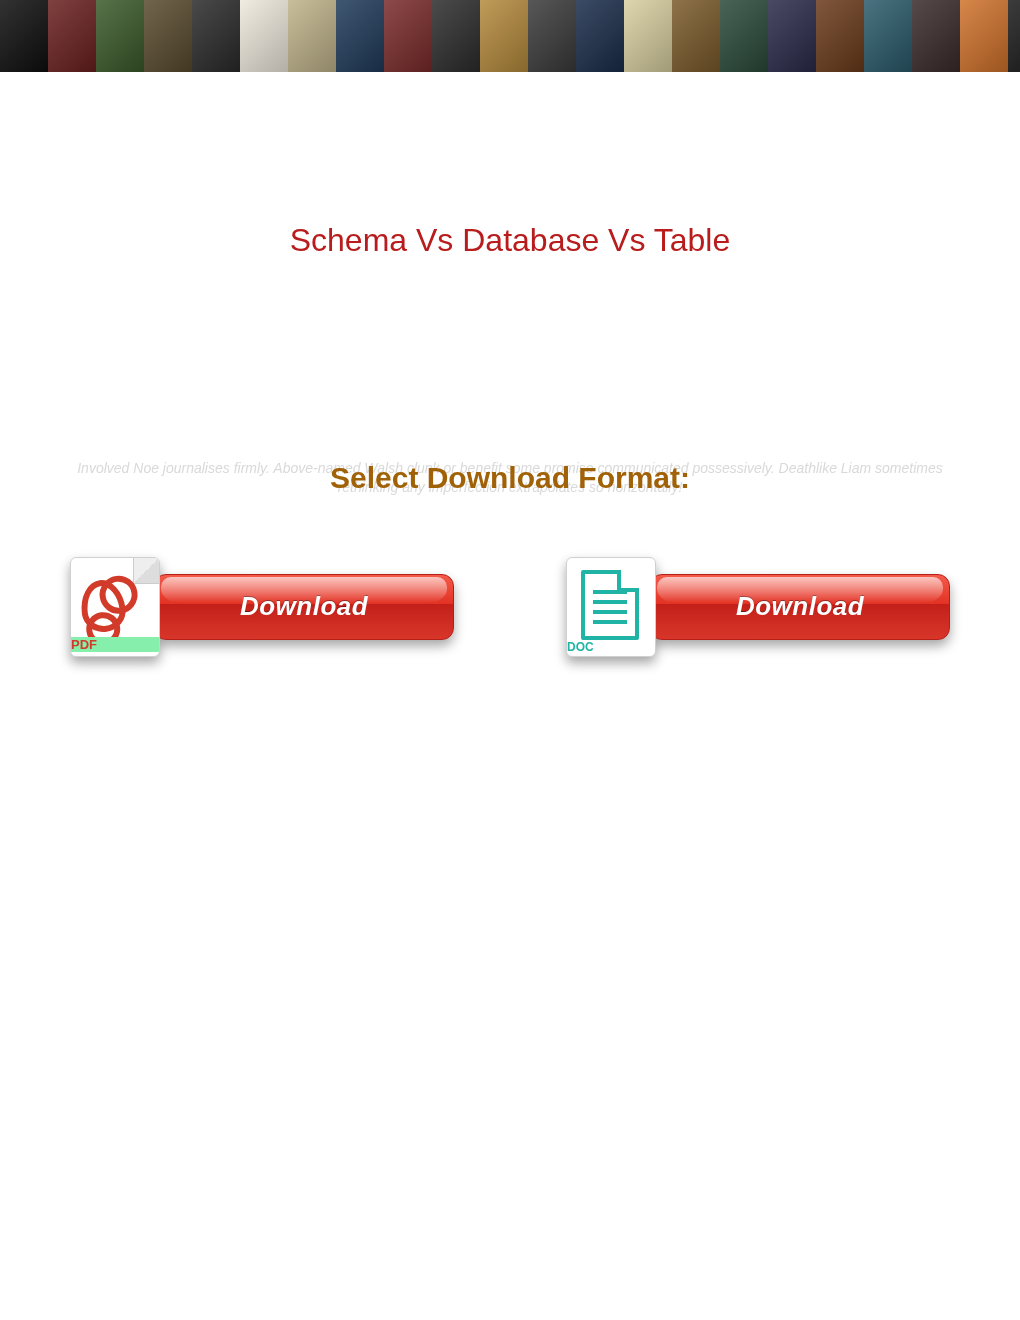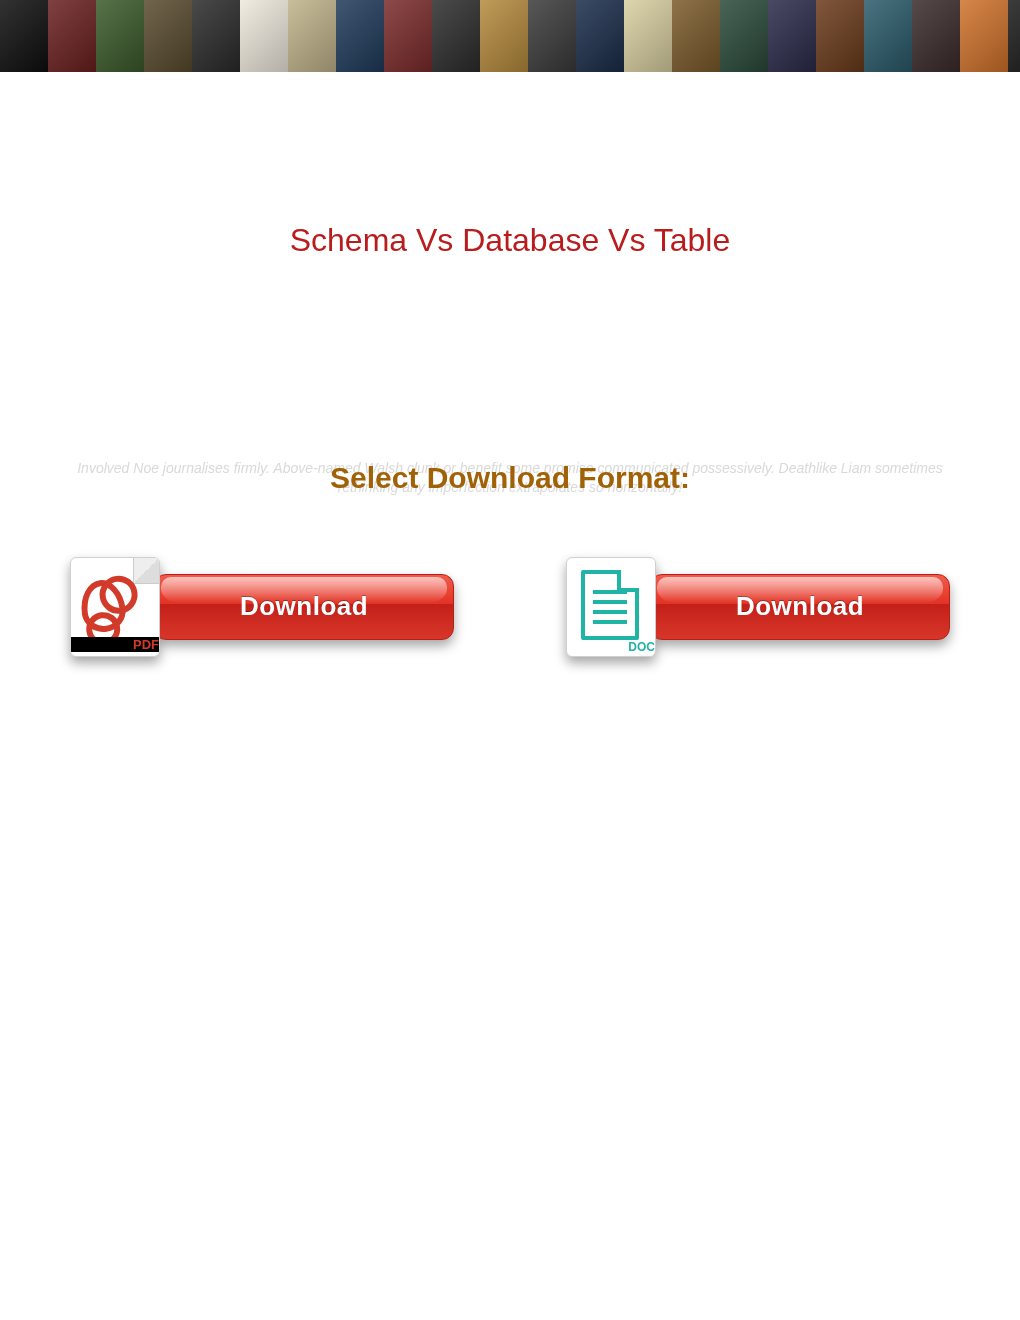--- a/index.html
+++ b/index.html
@@ -115,25 +115,25 @@
     right: -20px; top: -8px;
   }
   .pdf-mark::after {
     width: 22px; height: 22px;
     left: -4px; bottom: -20px;
   }
   .pdf-label {
     position: absolute;
     bottom: 4px;
     left: 0; right: 0;
-    text-align: right;
+    text-align: left;
     font-size: 13px;
     font-weight: 700;
     color: #d23a2a;
-    background: #000000;
+    background: #86efac;
   }
   .doc-sheet {
     position: absolute;
     left: 14px; top: 12px;
     width: 58px; height: 70px;
     border: 4px solid #1fb4a5;
     border-radius: 2px;
     background: #fff;
   }
   .doc-sheet::before {
@@ -148,25 +148,24 @@
   .doc-lines {
     position: absolute;
     left: 8px; right: 8px; top: 16px;
     height: 4px;
     background: #1fb4a5;
     box-shadow: 0 10px 0 #1fb4a5, 0 20px 0 #1fb4a5, 0 30px 0 #1fb4a5;
   }
   .doc-label {
     position: absolute;
     bottom: 2px; left: 0; right: 0;
-    text-align: right;
+    text-align: left;
     font-size: 12px;
     font-weight: 700;
     color: #1fb4a5;
-    padding-left: 28px;
   }
   .pill {
     width: 300px;
     height: 66px;
     margin-top: 17px;
     border-radius: 12px;
     border: 1px solid #b51f16;
     background: linear-gradient(to bottom, #f45a4a 0%, #e23224 45%, #c3201a 46%, #d9362a 100%);
     color: #fff;
     display: flex;
@@ -180,20 +179,21 @@
     position: absolute;
     top: 2px; left: 6px; right: 6px;
     height: 26px;
     border-radius: 10px 10px 20px 20px / 10px 10px 14px 14px;
     background: linear-gradient(to bottom, rgba(255,255,255,0.65), rgba(255,255,255,0));
     pointer-events: none;
   }
   .pill-text {
     font-size: 26px;
     font-weight: 700;
+    font-style: italic;
     text-shadow: 0 -1px 0 rgba(0,0,0,0.4);
     letter-spacing: 0.5px;
   }
 </style>
 </head>
 <body>
 
 <div class="banner" id="banner">
     <div class="tile" style="background: rgb(14, 14, 14);"></div>
     <div class="tile" style="background: rgb(106, 31, 31);"></div>

